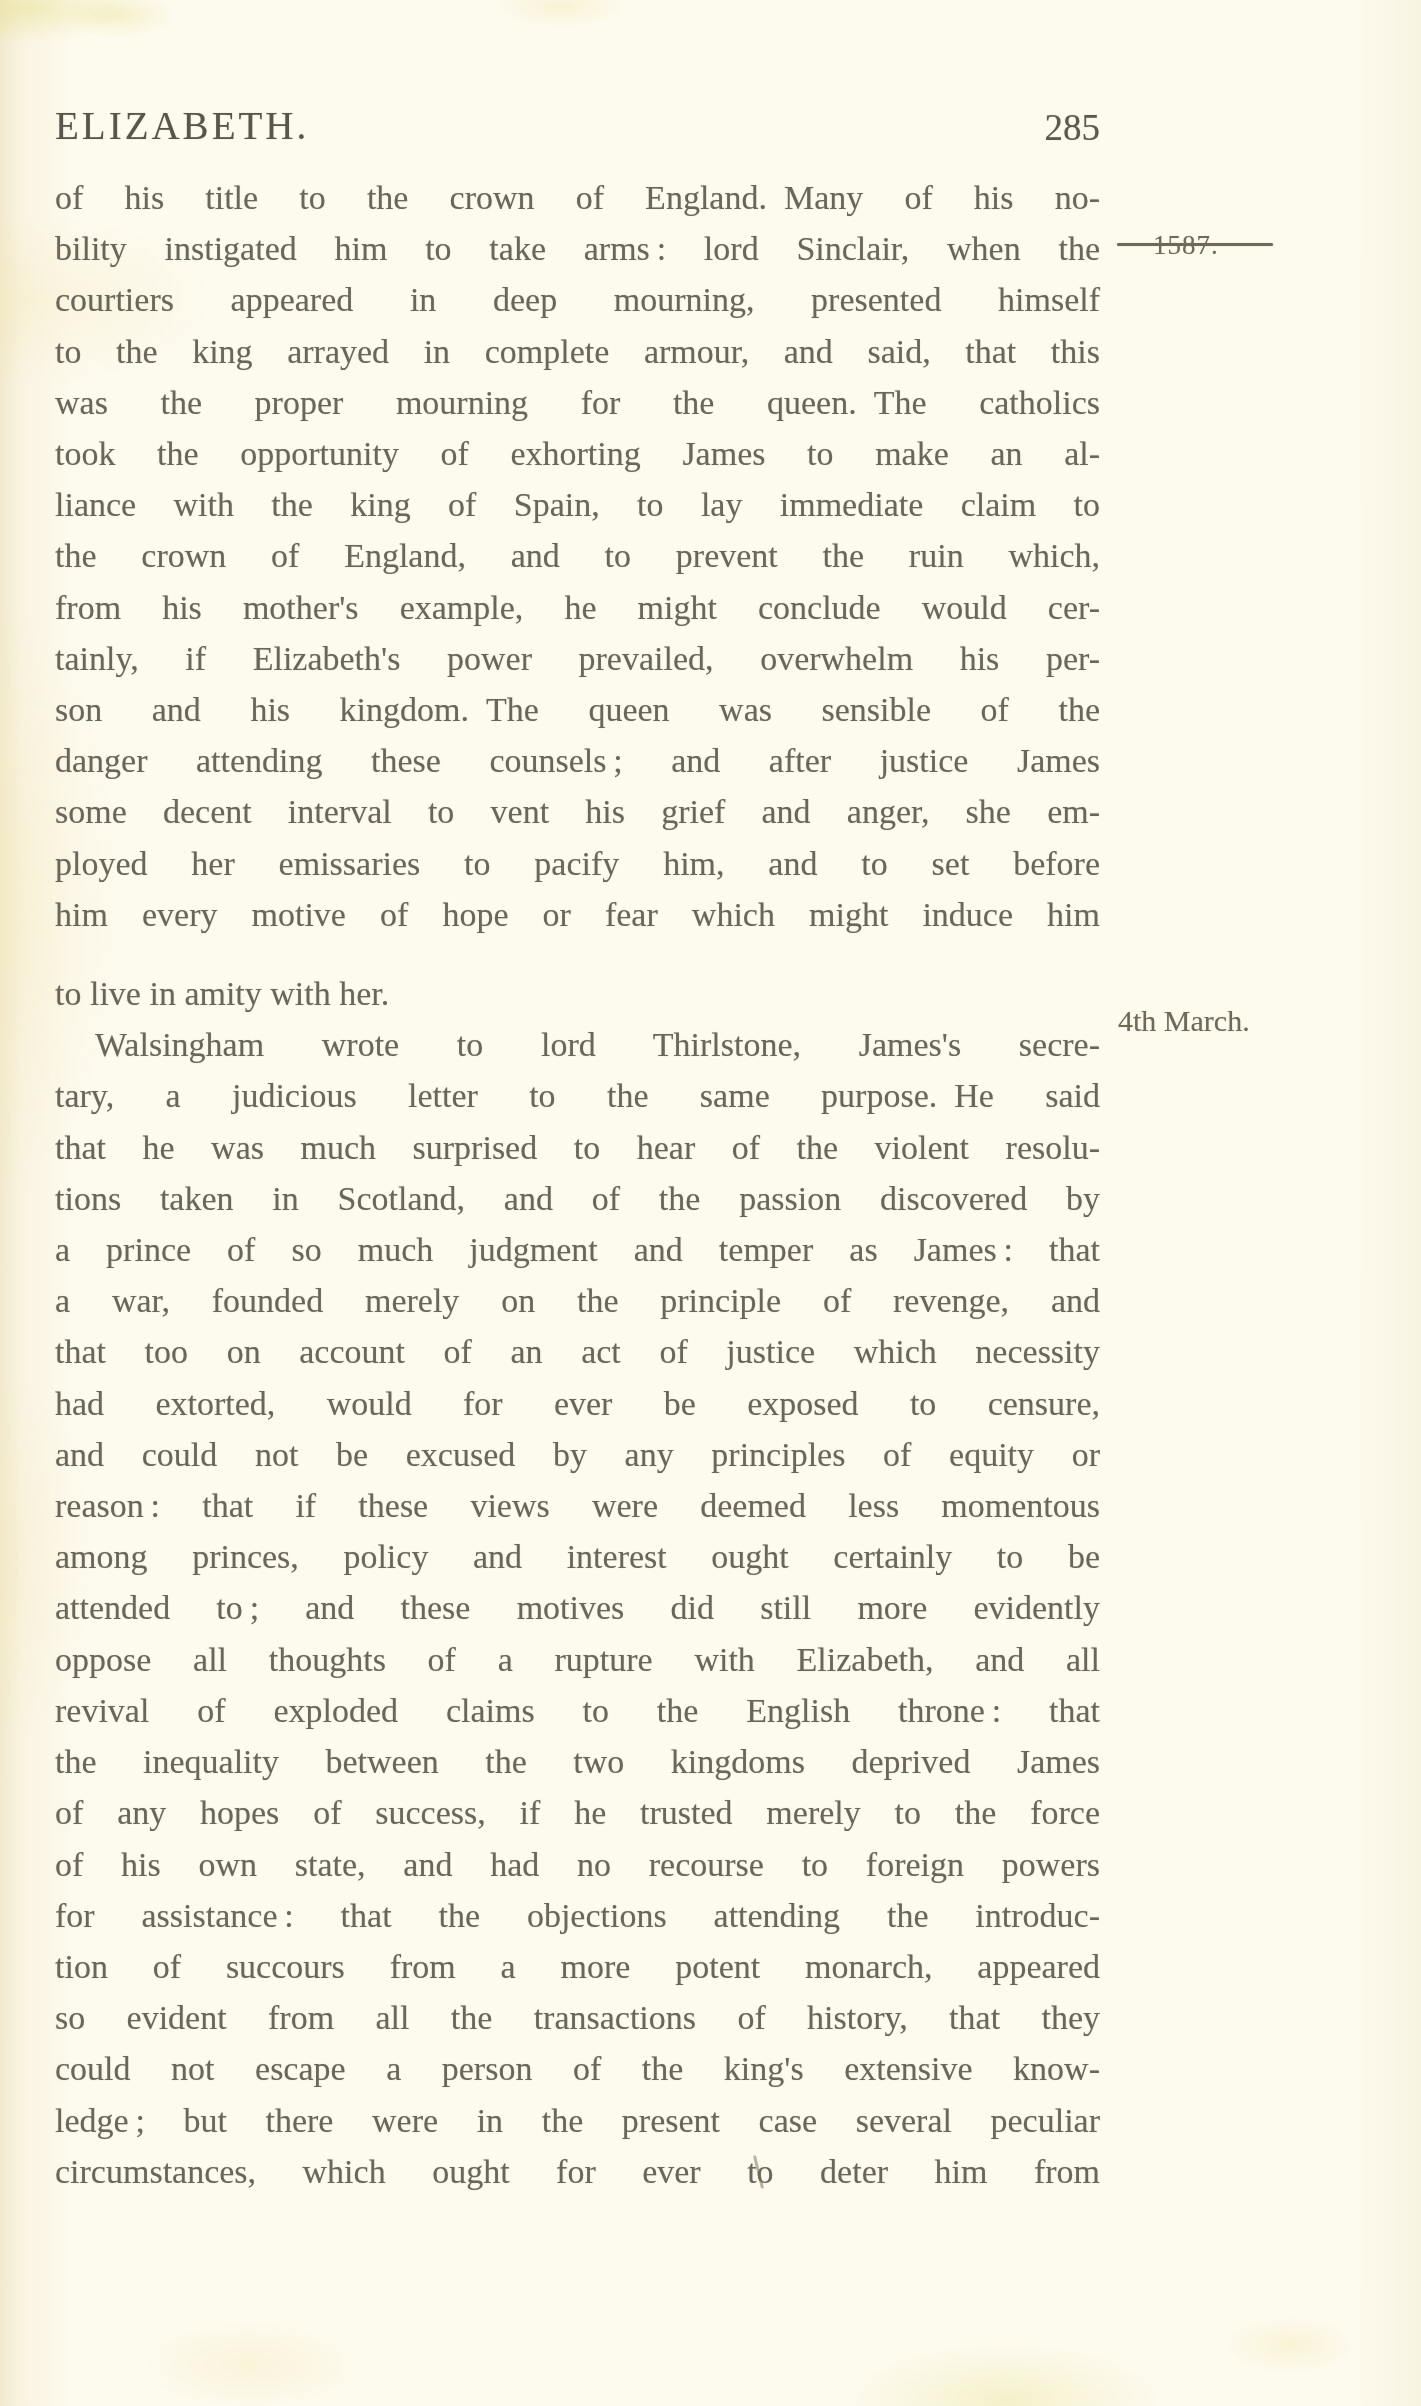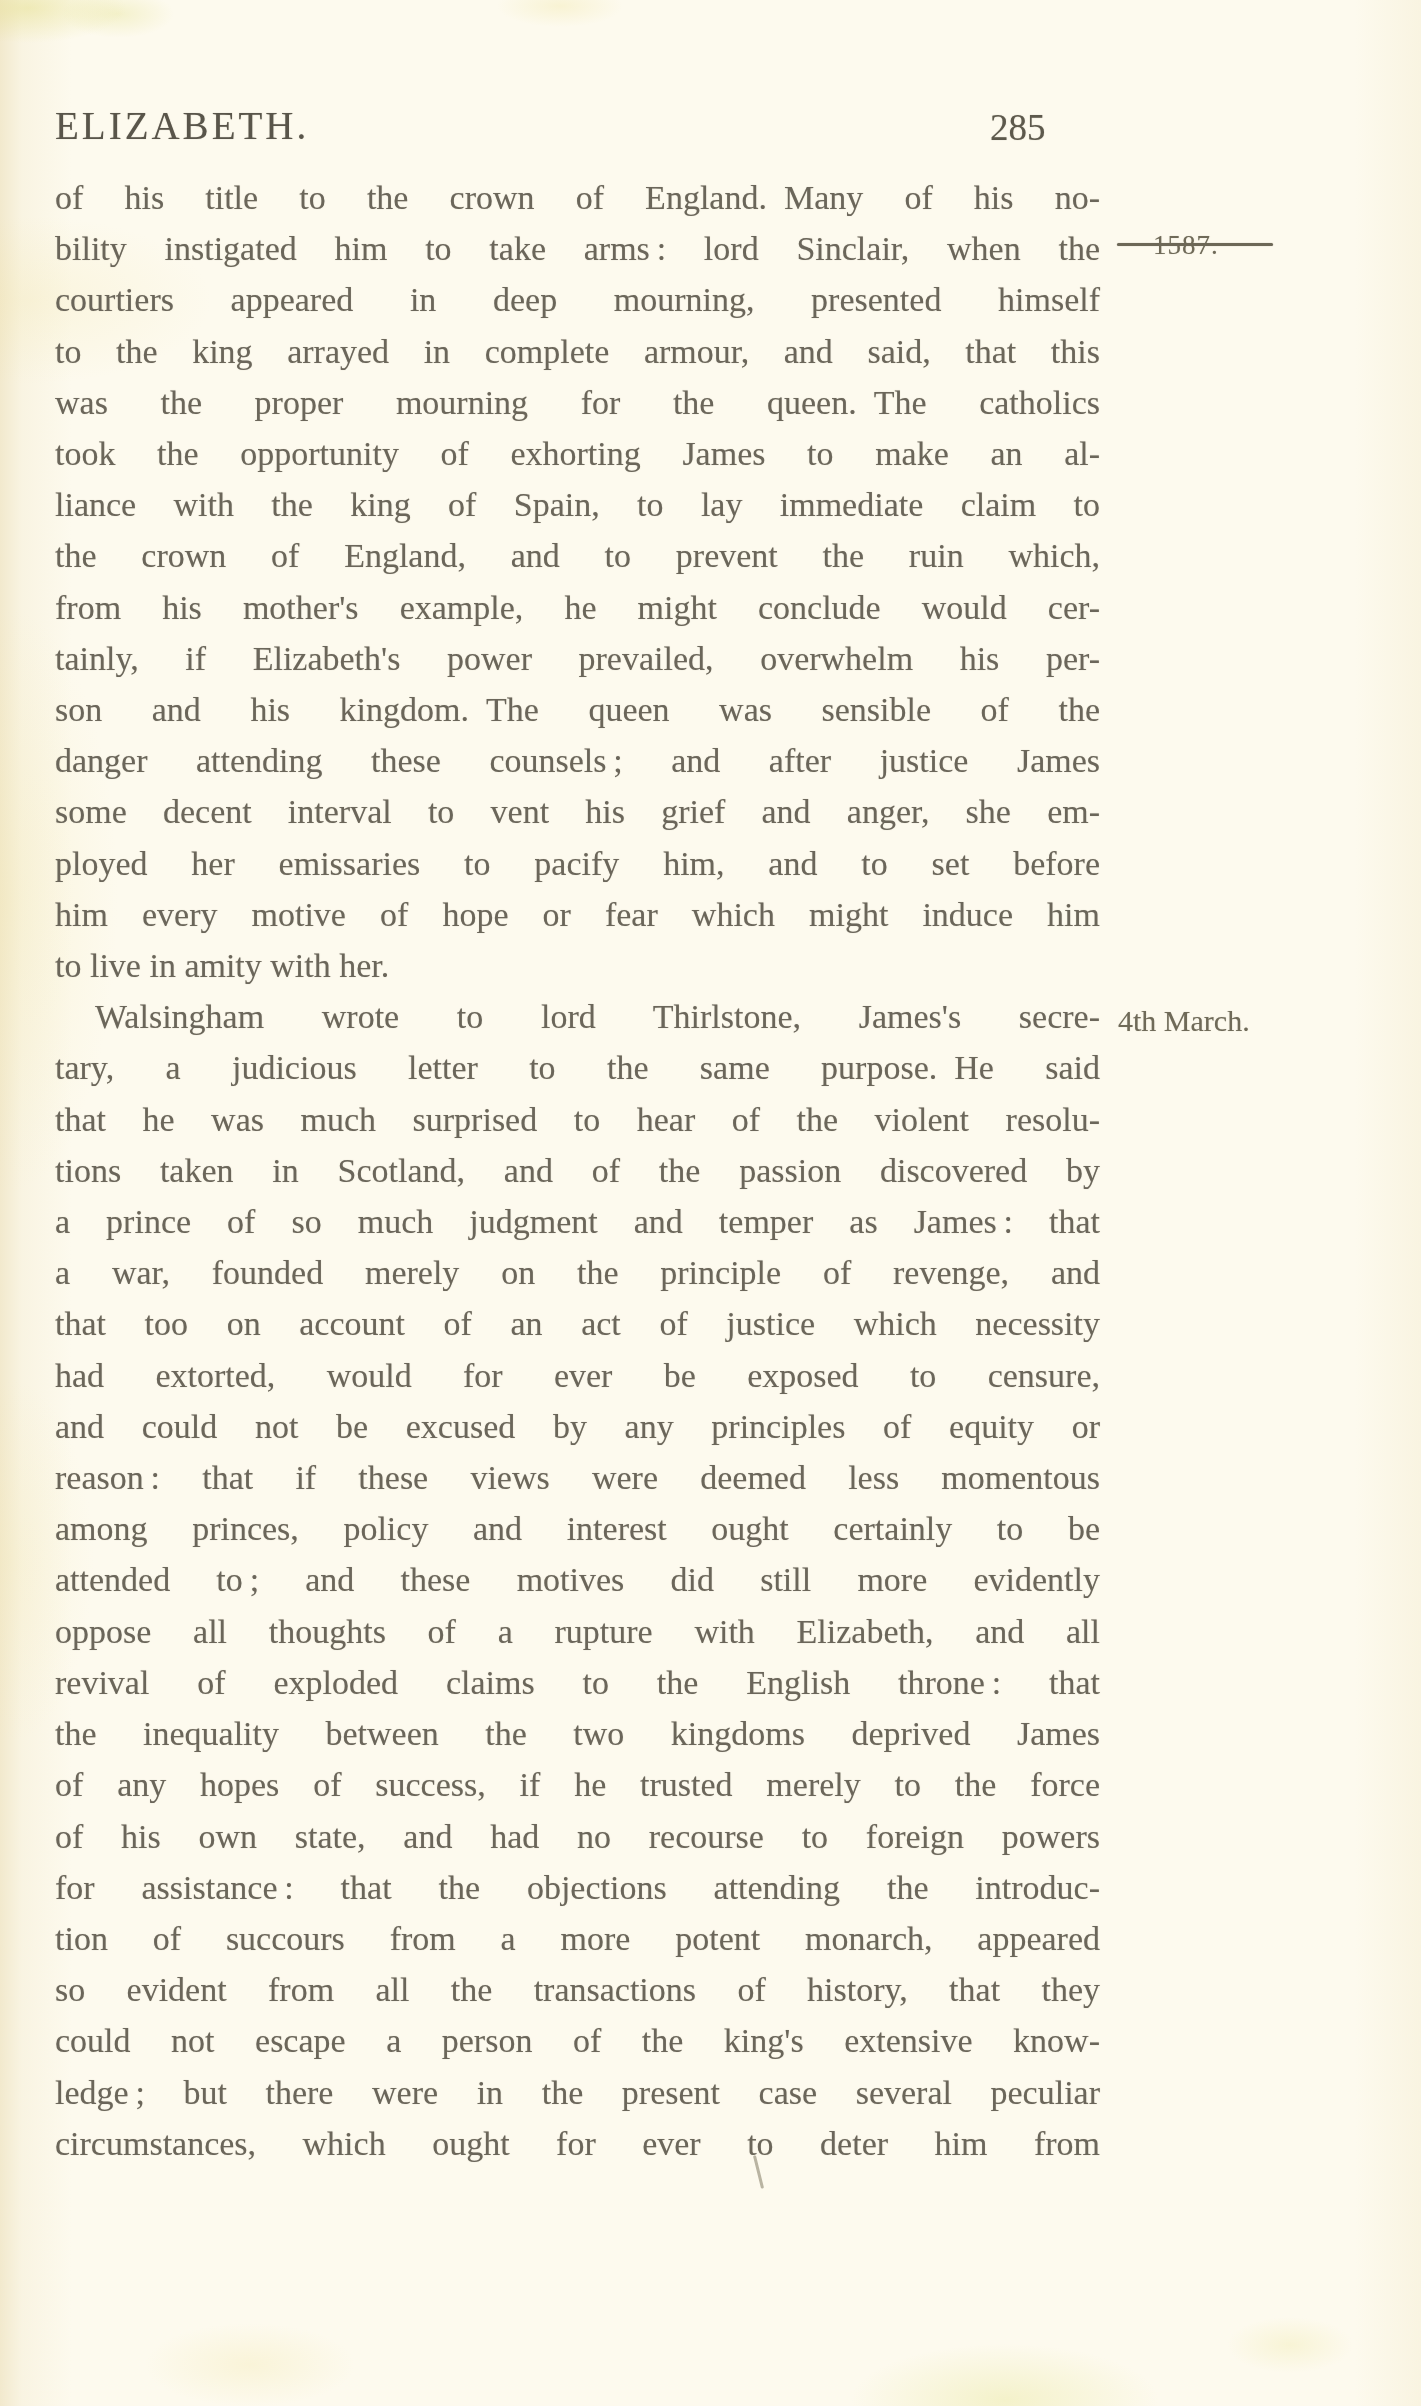--- a/index.html
+++ b/index.html
@@ -19,40 +19,40 @@
       radial-gradient(ellipse 90px 40px at 1290px 2345px, rgba(233,226,140,0.25), transparent 70%),
       linear-gradient(90deg,#f2e9cd 0px,#f9f4e2 22px,#fdfaee 72px,#fdfaee 1355px,#f9f4e1 1421px);
   }
   .running-head{
     position:absolute;top:103px;left:55px;width:1045px;
     text-align:left;font-size:39px;letter-spacing:3px;color:#59554a;
     text-shadow:0 0 1px rgba(95,90,75,.4);
   }
   .page-number{
     position:absolute;top:106px;left:990px;width:110px;
-    text-align:left;font-size:37px;color:#5d594c;
+    text-align:right;font-size:37px;color:#5d594c;
     text-shadow:0 0 1px rgba(95,90,75,.4);
   }
   .margin-note{
     position:absolute;color:#6f6a58;text-shadow:0 0 1px rgba(110,104,86,.35);
   }
   .margin-note.year{top:190px;left:1153px;font-size:27px;letter-spacing:1px;margin-top:40px;}
   .margin-note.date{top:1004px;left:1118px;font-size:30px;}
   .margin-rule{
     position:absolute;top:243px;left:1117px;width:156px;height:3px;
     background:#6d6857;border-radius:2px;box-shadow:0 0 1px rgba(109,104,87,.6);
   }
   .text-column{
     position:absolute;top:172px;left:55px;width:1045px;
     font-size:34px;line-height:51.2px;color:#6b665a;
     text-shadow:0 0 1px rgba(107,102,90,.35);
   }
   .para{margin:0;}
   .line{text-align:justify;text-align-last:justify;white-space:normal;}
-  .line.no-stretch{text-align-last:left;}
+  .line.no-stretch{text-align-last:left;margin-top:28px;}
   .line.indent{text-indent:40px;}
   .stray-mark{
     position:absolute;left:757px;top:2155px;width:3px;height:34px;
     background:rgba(118,110,86,0.5);border-radius:2px;transform:rotate(-14deg);
   }
 </style>
 </head>
 <body>
 
 <div class="page">

